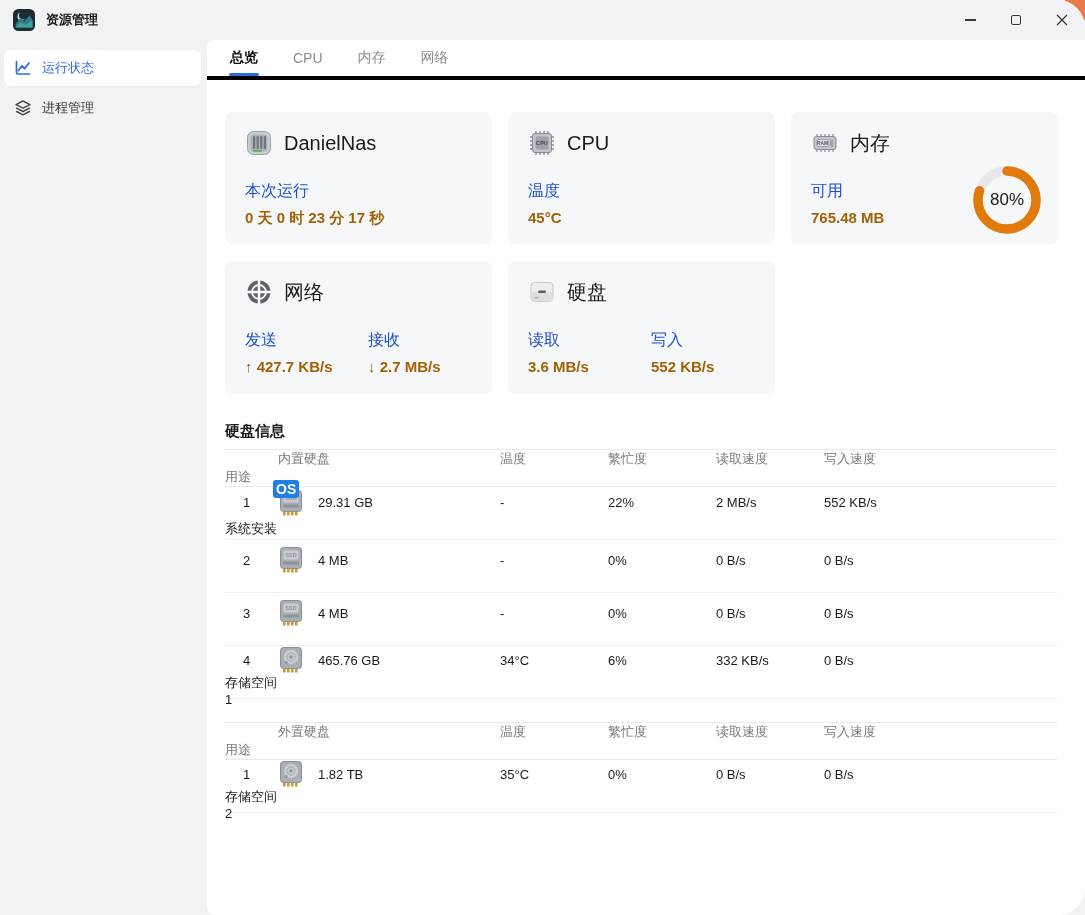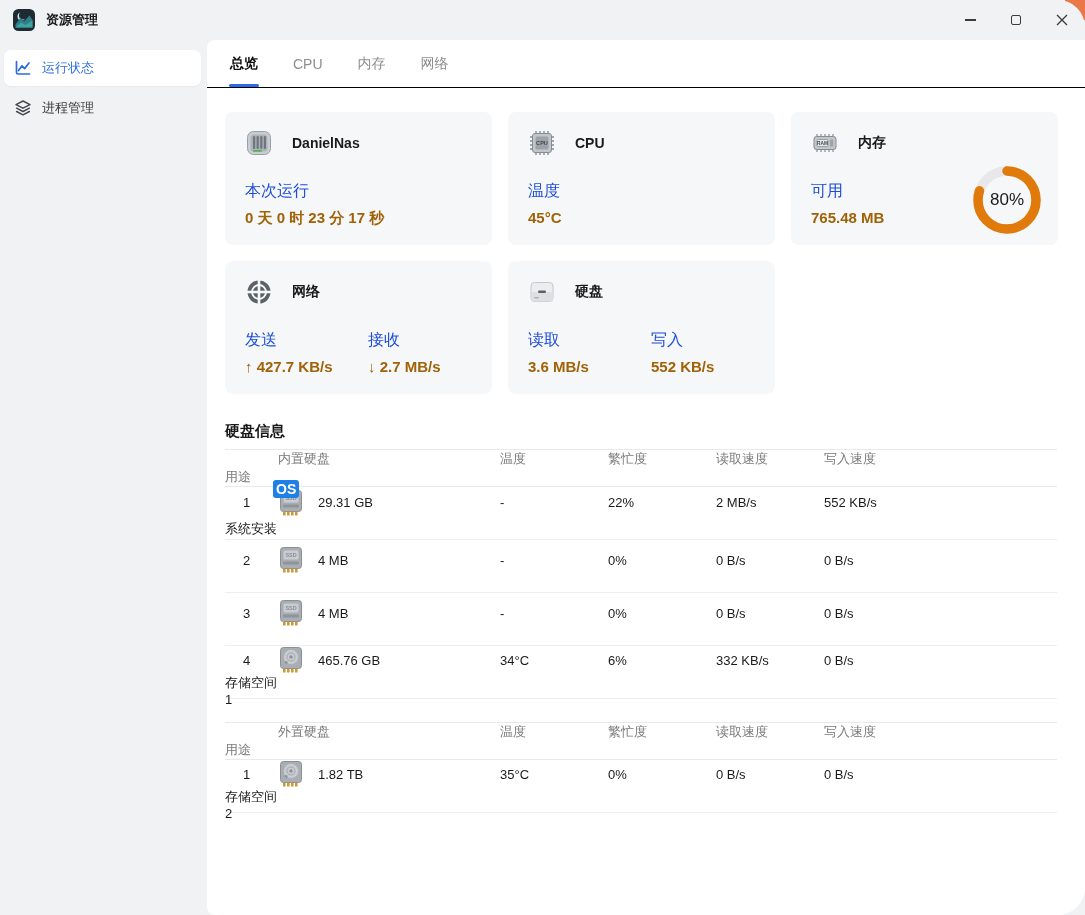--- a/index.html
+++ b/index.html
@@ -19,33 +19,33 @@
   .glyph-max { width:10px; height:10px; border:1.4px solid #3A3A3A; border-radius:2px; display:block; }
 
   
   .sidebar { position:absolute; top:40px; left:0; width:207px; bottom:0; padding-top:10px; }
   .side-item { display:flex; align-items:center; gap:10px; height:36px; margin:0 6px 4px 4px; padding:0 10px; border-radius:7px; font-size:13px; color:#3C3C3C; cursor:pointer; }
   .side-item.active { background:#FFFFFF; color:#2D6BE2; box-shadow:0 1px 2px rgba(0,0,0,0.04); }
   .side-item .icon { width:18px; height:18px; flex:0 0 auto; display:flex; }
 
   
   .main { position:absolute; top:40px; left:207px; right:0; bottom:0; background:#FFFFFF; border-radius:8px 0 0 8px; }
-  .tabbar { position:absolute; top:0; left:0; right:0; height:48px; display:flex; gap:33px; padding-left:22px; border-bottom:1px solid #000000; }
+  .tabbar { position:absolute; top:0; left:0; right:0; height:40px; display:flex; gap:33px; padding-left:22px; border-bottom:4px solid #000000; }
   .tab { position:relative; display:flex; align-items:center; font-size:14px; color:#8D8D8D; background:none; border:none; cursor:pointer; padding:0 1px; font-family:inherit; }
   .tab.active { color:#111; font-weight:700; }
   .tab.active::after { content:""; position:absolute; left:0; right:0; bottom:0; height:3px; background:#2D6BE2; border-radius:2px; }
 
   .content { position:absolute; top:48px; left:0; right:0; bottom:0; padding:24px 28px 0 18px; overflow:hidden; }
 
   
   .cards-grid { display:flex; flex-wrap:wrap; gap:16px; width:833px; }
   .card { width:267px; height:133px; background:#F6F7F8; border-radius:8px; position:relative; }
   .card-head { position:absolute; top:17px; left:20px; display:flex; align-items:center; gap:11px; }
   .card-head .cicon { width:28px; height:28px; display:flex; }
-  .card-title { font-size:14px; font-weight:700;margin-left:8px; }
+  .card-title { font-size:20px; font-weight:400; }
   .stat { position:absolute; top:69px; left:20px; }
   .stat.col2 { left:143px; }
   .stat-label { font-size:16px; color:#1d4ed8; margin-bottom:7px; }
   .stat-value { font-size:15px; font-weight:700; color:#a16207; }
   .ringwrap { position:absolute; left:181px; top:53px; width:70px; height:70px; }
   .ring-track { stroke:#E8E8EA; }
   .ring-bar { stroke:#E07A0B; }
   .ring-label { position:absolute; inset:0; display:flex; align-items:center; justify-content:center; font-size:17px; color:#1A1A1A; }
 
   

